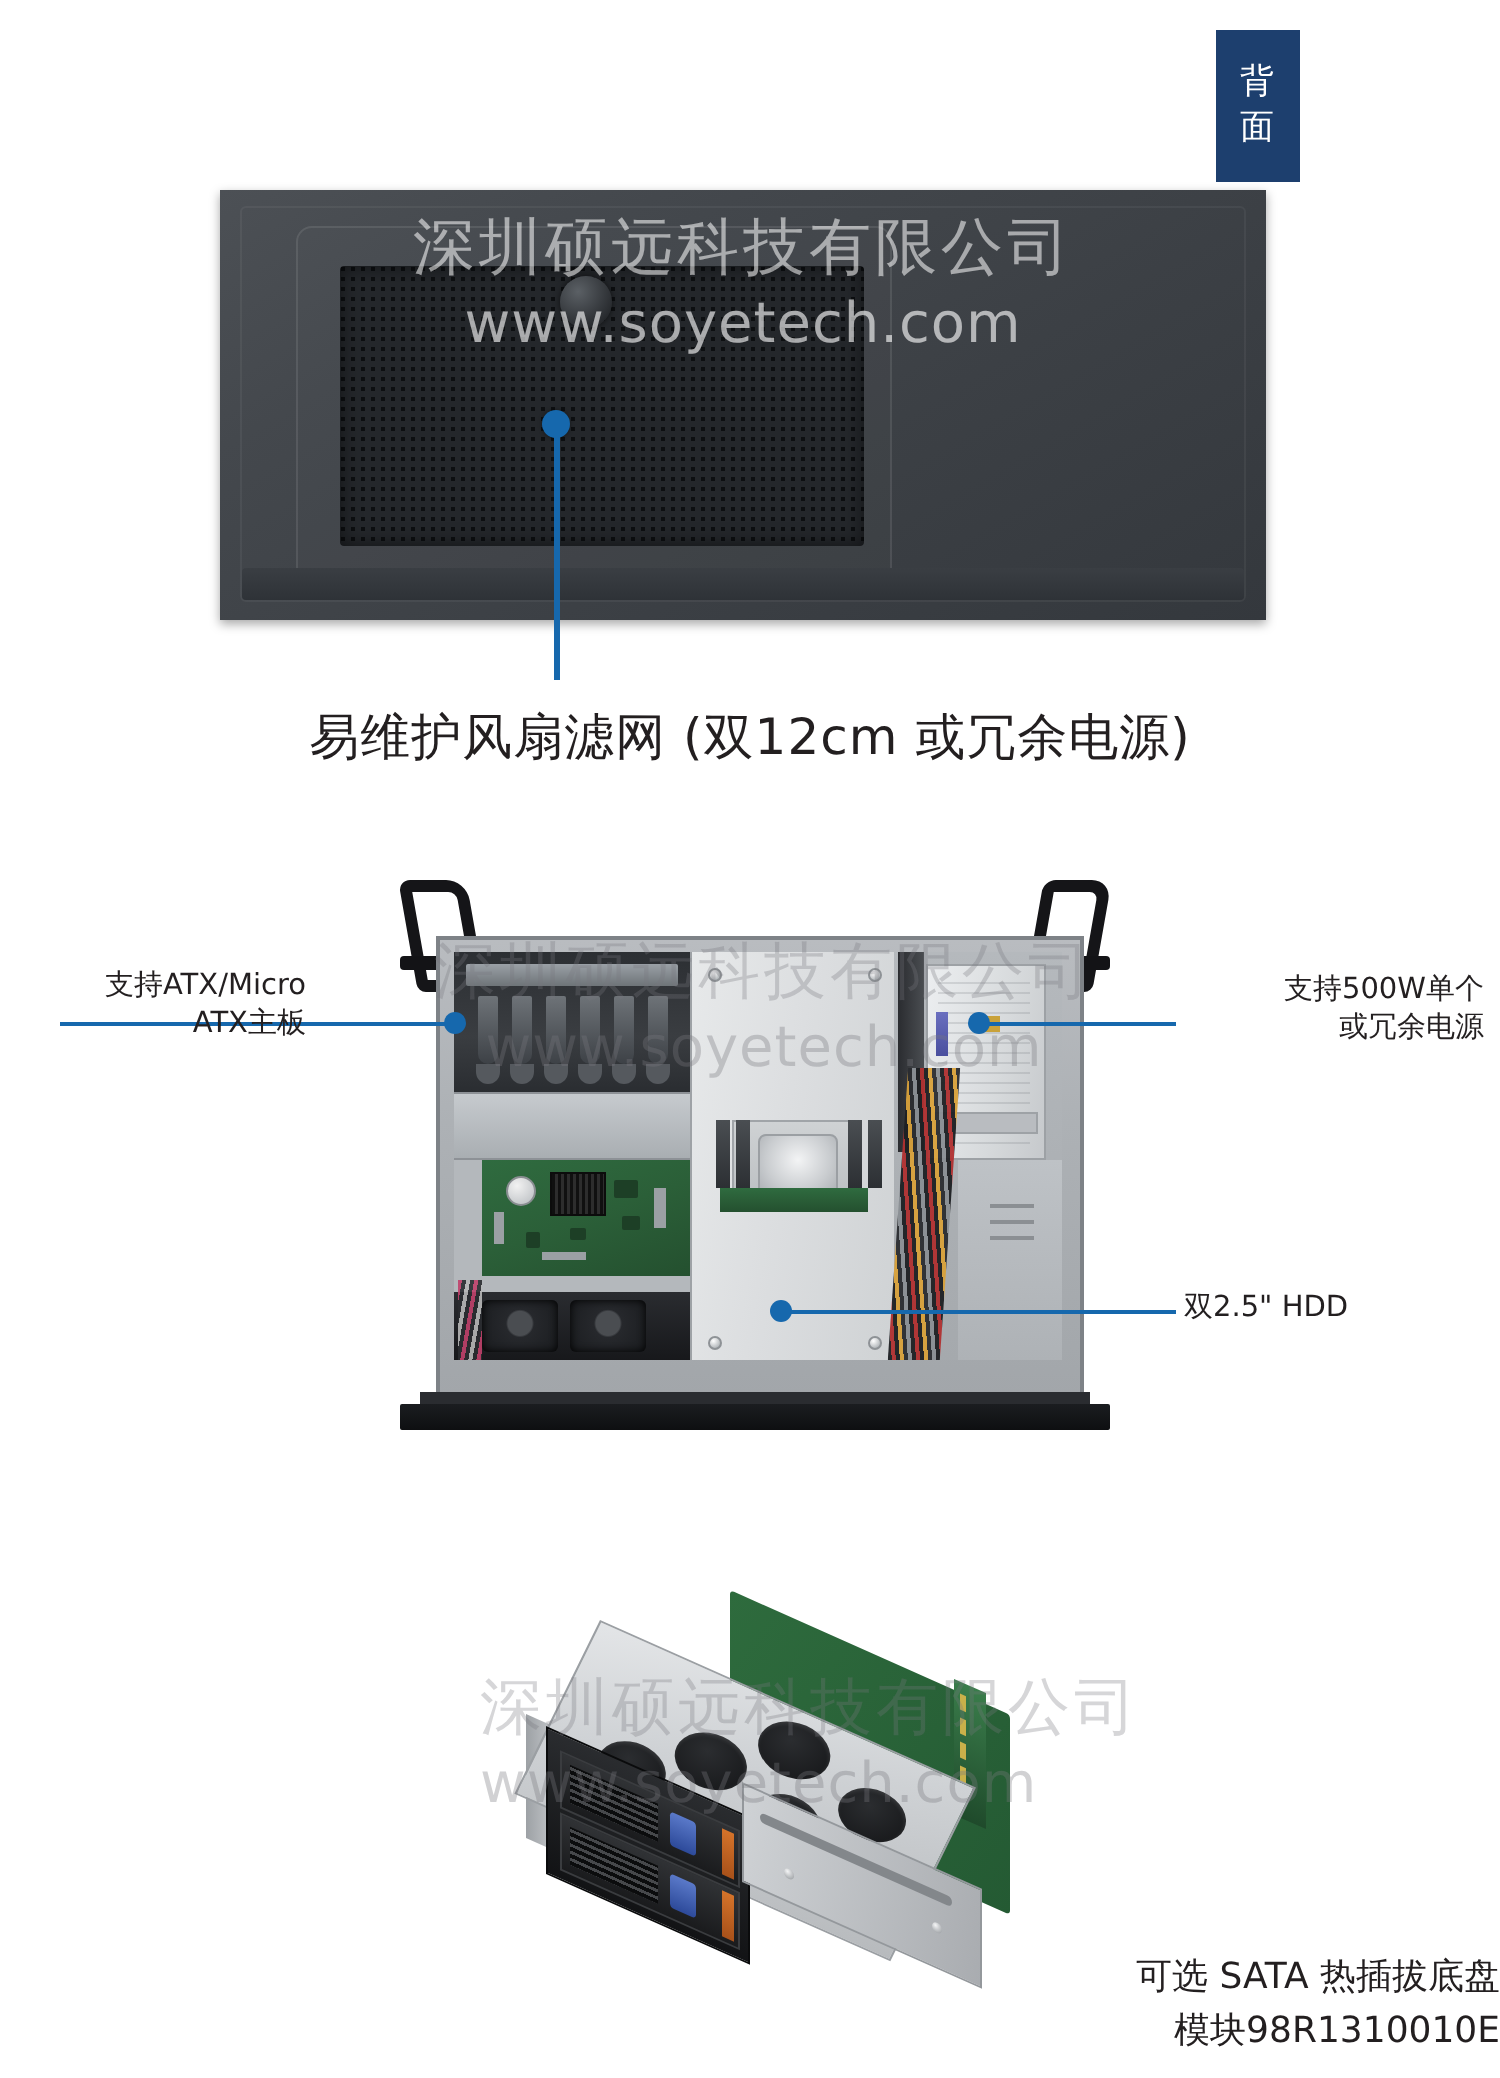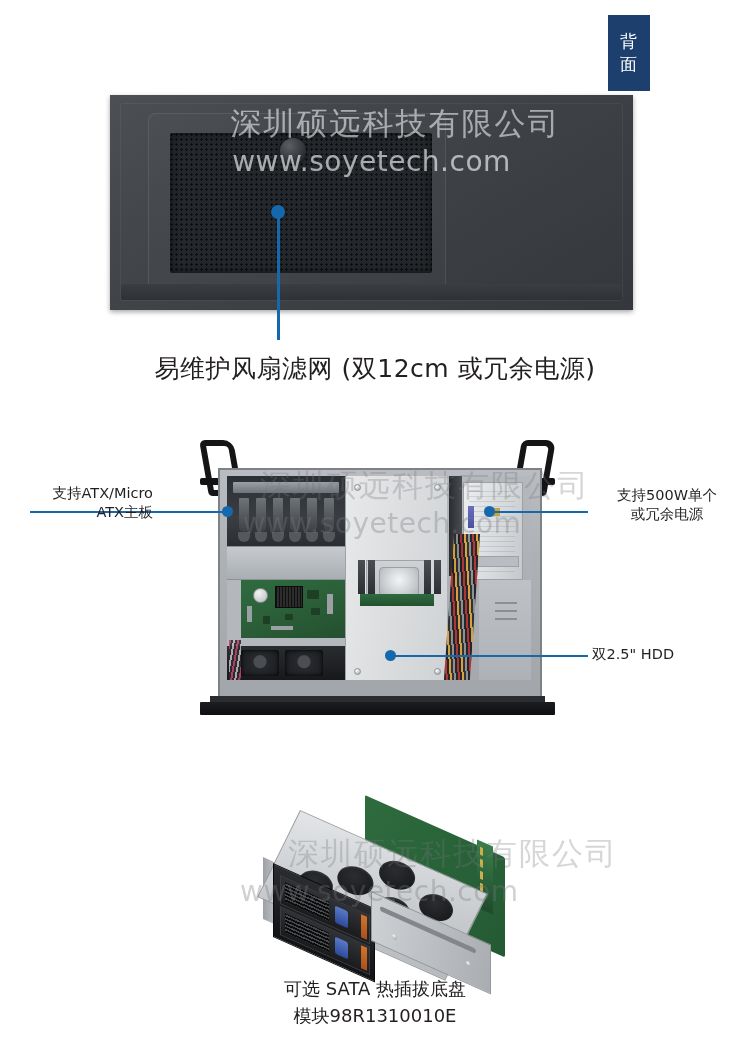--- a/index.html
+++ b/index.html
@@ -39,21 +39,20 @@
   .wm {
     pointer-events: none;
     text-align: center;
     font-family: "DejaVu Sans", "Liberation Sans", sans-serif;
     white-space: nowrap;
   }
   .wm-cn {
     font-size: 31px;
     color: rgba(255,255,255,0.55);
     letter-spacing: 2px;
-    padding-left: 48px;
   }
   .wm-url {
     font-size: 28px;
     color: rgba(255,255,255,0.62);
     letter-spacing: 0.5px;
   }
   .wm-dark .wm-cn { color: rgba(120,120,125,0.30); }
   .wm-dark .wm-url { color: rgba(120,120,125,0.34); }
 
   
@@ -366,21 +365,21 @@
     font-family: "DejaVu Sans", "Liberation Sans", sans-serif;
     white-space: pre-line;
   }
 
   #callout-mb-line   { left: 30px;  top: 511px; width: 197px; }
   #callout-mb-dot    { left: 222px; top: 506px; }
   #callout-mb-label  { left: 18px;  top: 484px; width: 135px; text-align: right; }
 
   #callout-psu-line  { left: 488px; top: 511px; width: 100px; }
   #callout-psu-dot   { left: 484px; top: 506px; }
-  #callout-psu-label { left: 592px; top: 486px; width: 150px; text-align: center; }
+  #callout-psu-label { left: 592px; top: 486px; width: 150px; text-align: right; }
 
   #callout-hdd-line  { left: 392px; top: 655px; width: 196px; }
   #callout-hdd-dot   { left: 385px; top: 650px; }
   #callout-hdd-label { left: 592px; top: 645px; width: 150px; text-align: left; }
 
   
   #sata-module {
     left: 245px; top: 795px;
     width: 265px; height: 160px;
   }
@@ -472,21 +471,21 @@
     left: 18px; top: 62px;
     width: 14px; height: 62px;
     background: linear-gradient(90deg,#9da1a5,#c3c6c9);
     transform: skewY(24deg);
     transform-origin: left top;
   }
 
   #caption-sata {
     left: 0; top: 975px;
     width: 750px;
-    text-align: center;
+    text-align: right;
     font-size: 18px;
     color: #231f20;
     line-height: 1.5;
     font-family: "DejaVu Sans", "Liberation Sans", sans-serif;
     white-space: pre-line;
   }
 </style>
 </head>
 <body>
 

